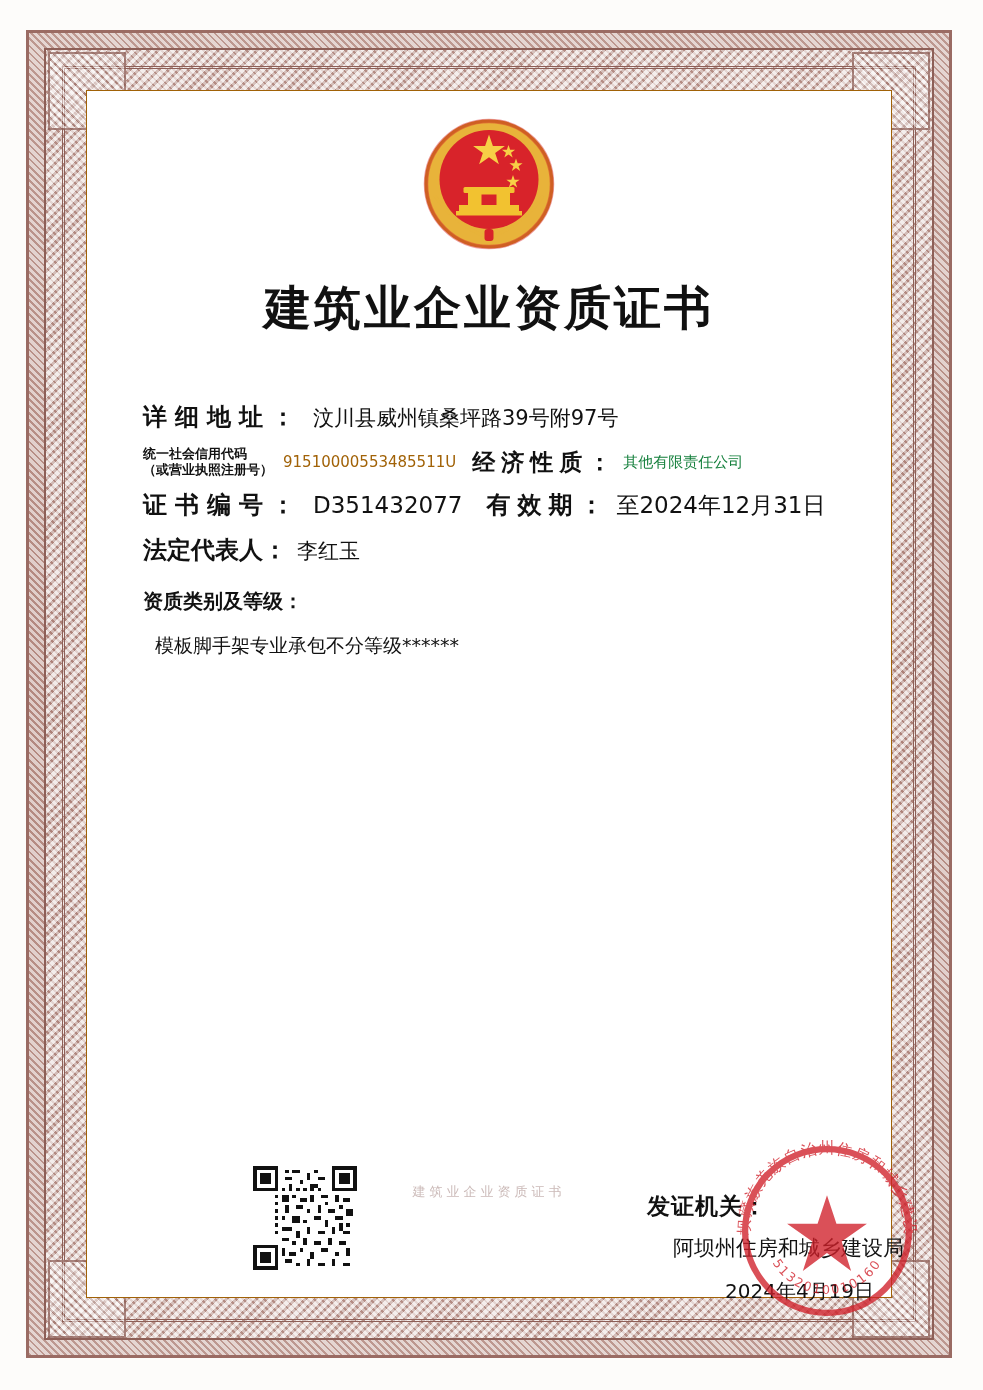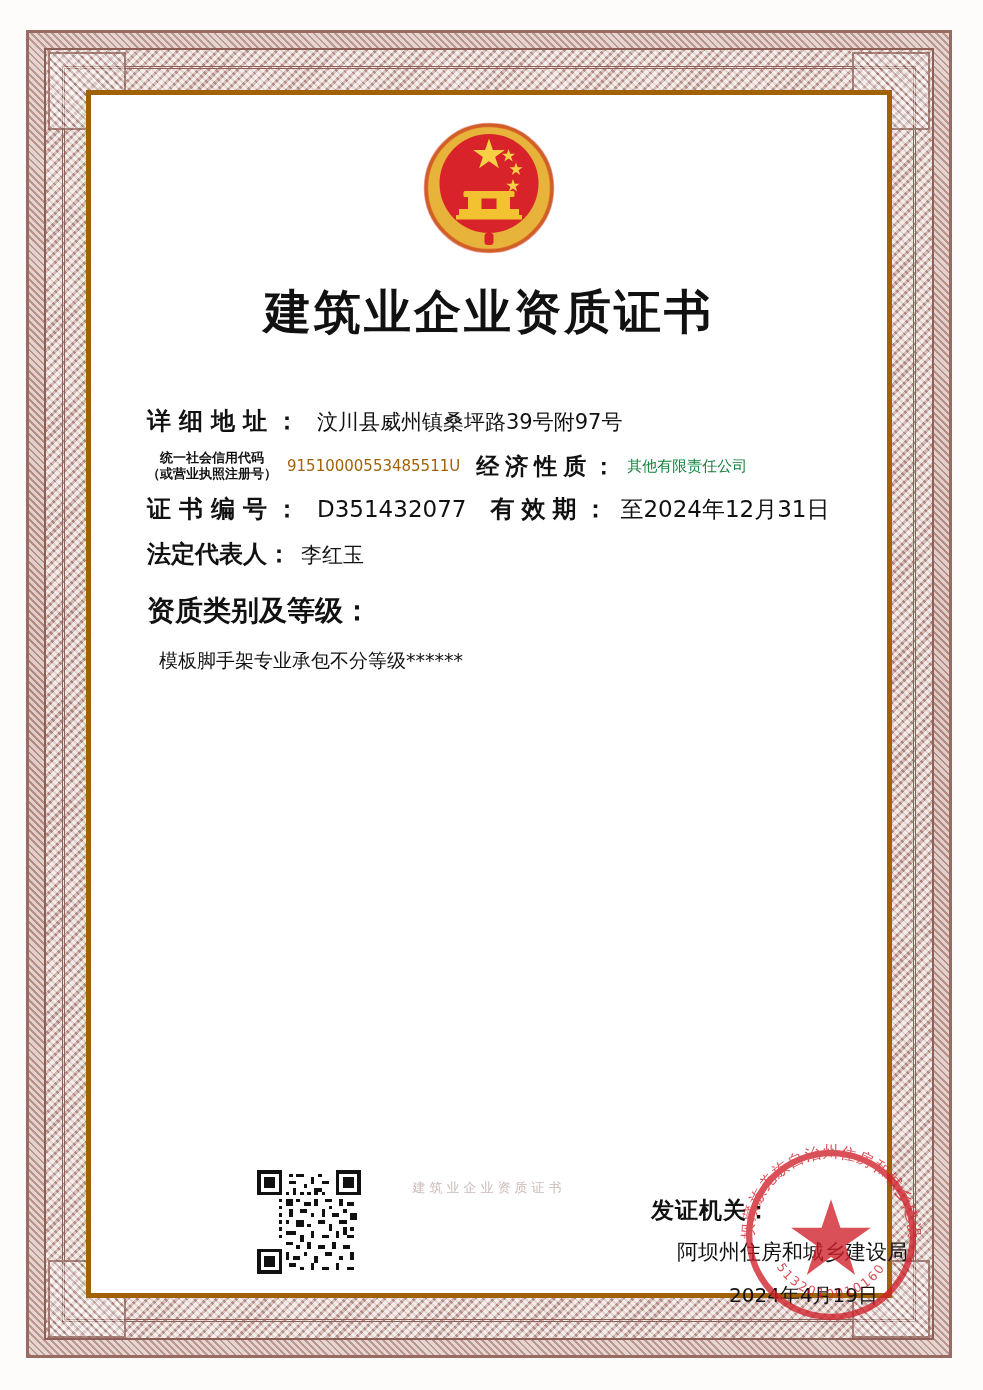--- a/index.html
+++ b/index.html
@@ -82,21 +82,21 @@
   .corner.br { right: 53px; bottom: 52px; border-radius: 40px 0 0 0;}
 
   
   .content {
     position: absolute;
     left: 86px; top: 90px;
     width: 806px;
     height: 1208px;
     background: #ffffff;
     box-sizing: border-box;
-    border: 5px solid #a16207;
+    border: 1px solid #a16207;
   }
 
   
   .emblem {
     position: absolute;
     left: 50%;
     transform: translateX(-50%);
     top: 18px;
     width: 150px;
     height: 150px;
@@ -147,21 +147,20 @@
 
   
   .row.credit {
     align-items: center;
     margin-bottom: 10px;
   }
   .credit-label {
     font-size: 13px;
     font-weight: bold;
     line-height: 1.25;
-    text-align: center;
     color: #111;
     font-family: "DejaVu Sans", "Liberation Sans", sans-serif;
     white-space: nowrap;
   }
   .credit-value {
     font-size: 15px;
     padding-left: 10px;
     font-family: "DejaVu Sans", "Liberation Sans", sans-serif;
     color: #a16207;
     white-space: nowrap;
@@ -198,21 +197,21 @@
   .valid-value {
     font-size: 23px;
     padding-left: 6px;
     color: #111;
     font-family: "DejaVu Sans", "Liberation Sans", sans-serif;
     white-space: nowrap;
   }
 
   .qual-head {
     margin-top: 22px;
-    font-size: 28px;
+    font-size: 20px;
     font-weight: bold;
     color: #111;
     font-family: "DejaVu Sans", "Liberation Sans", sans-serif;
   }
   .qual-item {
     margin-top: 18px;
     margin-left: 12px;
     font-size: 19px;
     color: #111;
     font-family: "DejaVu Sans", "Liberation Sans", sans-serif;

